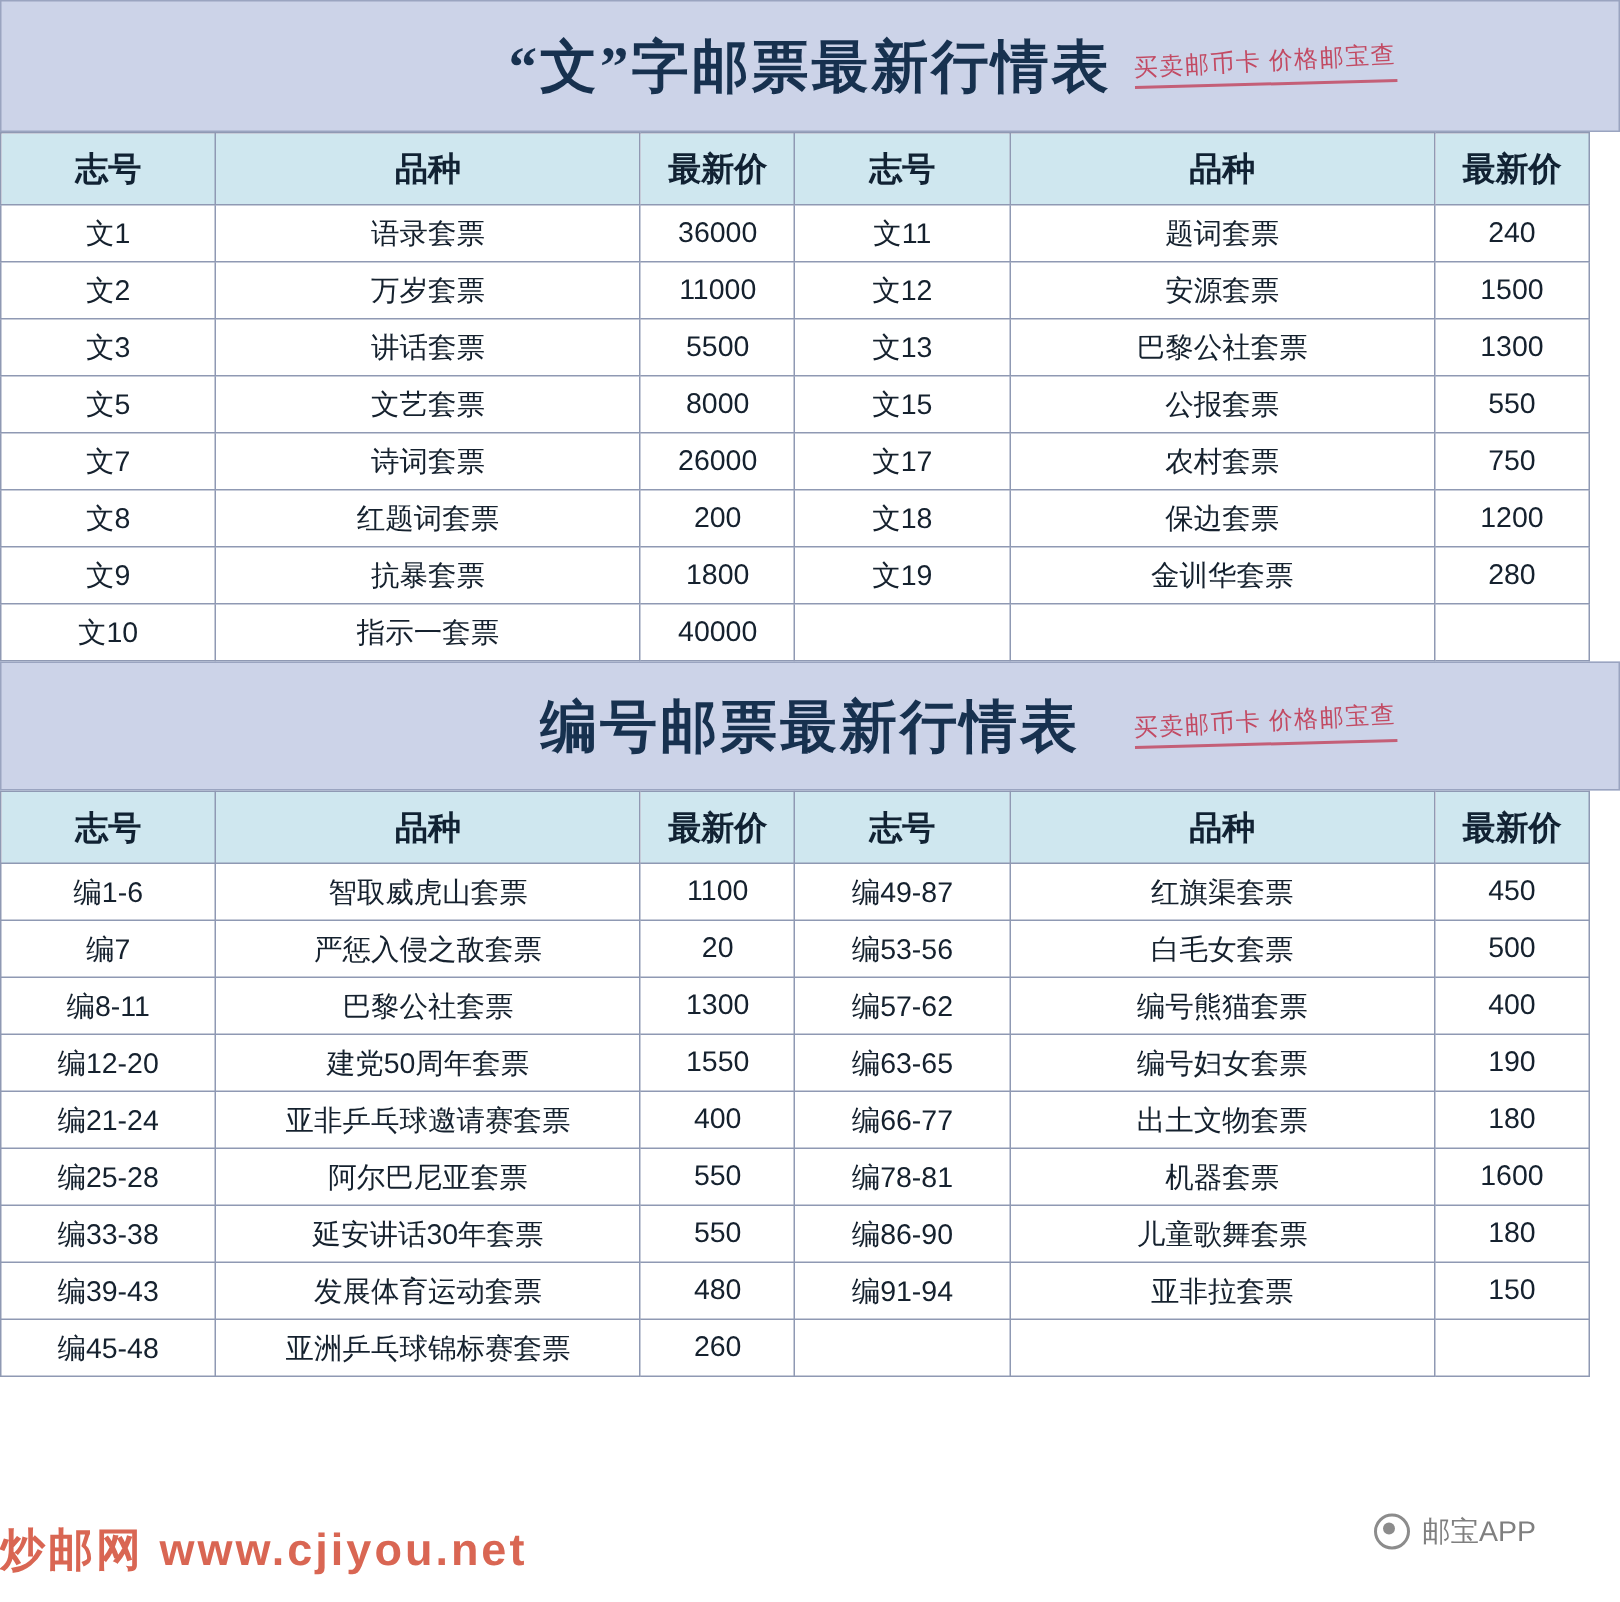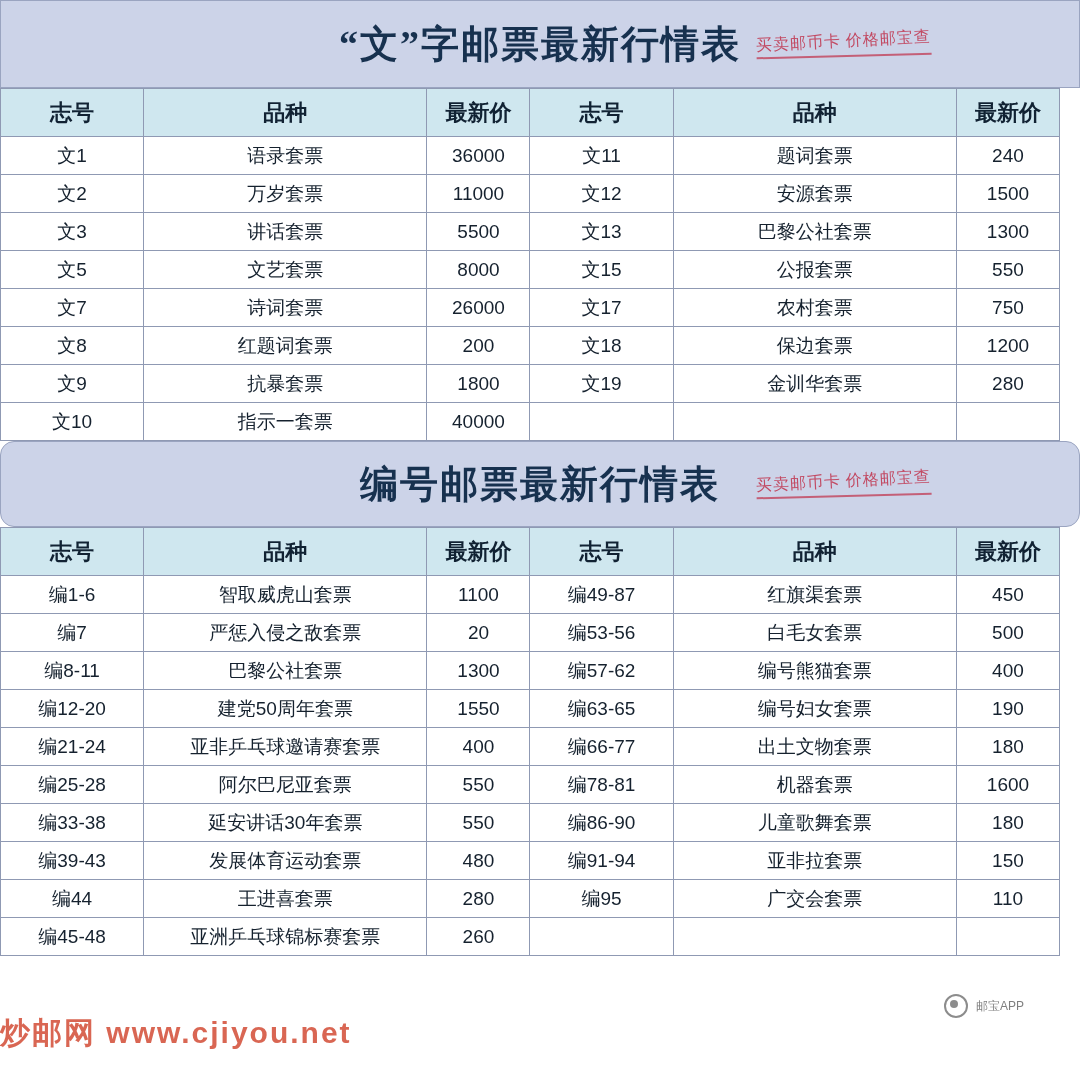--- a/index.html
+++ b/index.html
@@ -27,21 +27,20 @@
     height: 88px;
     display: flex;
     align-items: center;
     justify-content: center;
     border: 1px solid #9aa4c0;
     box-sizing: border-box;
   }
   .section-title-bar.second {
     background: #ccd3e8;
     height: 86px;
-    border-radius: 14px;
   }
   .section-title {
     font-family: "Liberation Serif", serif;
     font-weight: bold;
     font-size: 38px;
     letter-spacing: 2px;
     color: #17314f;
   }
   .stamp-mark {
     position: absolute;
@@ -103,26 +102,26 @@
     color: #d65a45;
     font-size: 30px;
     font-weight: bold;
     letter-spacing: 2px;
     opacity: 0.92;
     font-family: "Liberation Sans", sans-serif;
   }
   .app-badge {
     position: absolute;
     right: 56px;
-    bottom: 50px;
+    bottom: 34px;
     display: flex;
     align-items: center;
     gap: 8px;
     color: #555;
-    font-size: 12px;
+    font-size: 19px;
     opacity: 0.75;
     z-index: 6;
   }
   .app-badge .circle-icon {
     width: 20px;
     height: 20px;
     border-radius: 50%;
     border: 2px solid #666;
     display: inline-block;
     position: relative;
@@ -316,28 +315,20 @@
       </tr>
       <tr>
         <td>编39-43</td>
         <td>发展体育运动套票</td>
         <td>480</td>
         <td>编91-94</td>
         <td>亚非拉套票</td>
         <td>150</td>
       </tr>
       <tr>
-        <td>编44</td>
-        <td>王进喜套票</td>
-        <td>280</td>
-        <td>编95</td>
-        <td>广交会套票</td>
-        <td>110</td>
-      </tr>
-      <tr>
         <td>编45-48</td>
         <td>亚洲乒乓球锦标赛套票</td>
         <td>260</td>
         <td class="empty"></td>
         <td class="empty"></td>
         <td class="empty"></td>
       </tr>
     </tbody>
   </table>
 

